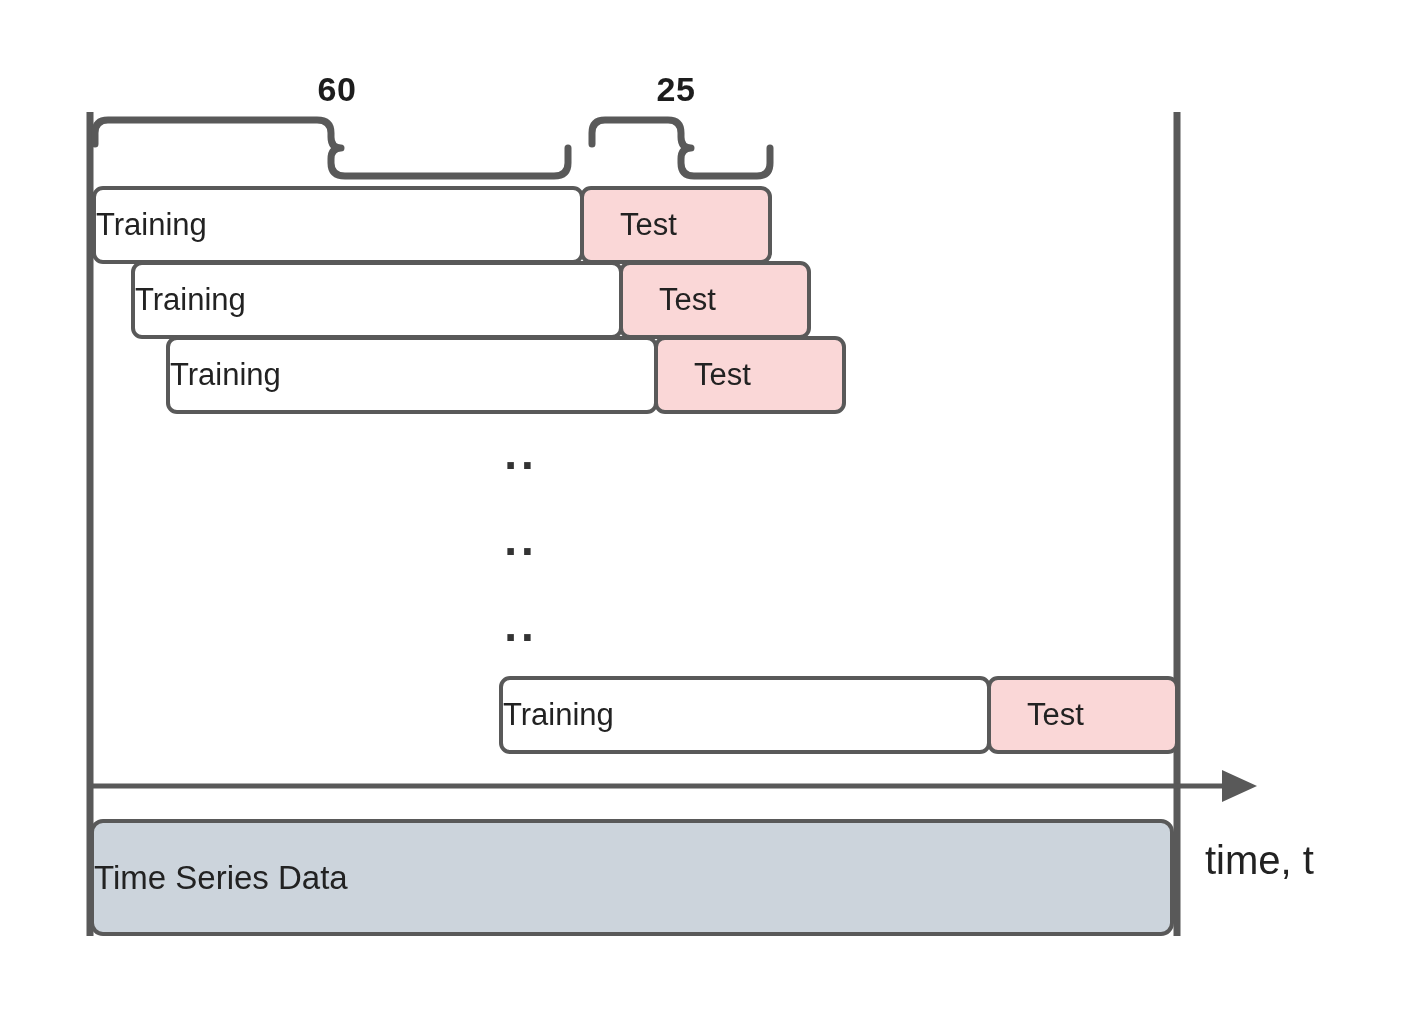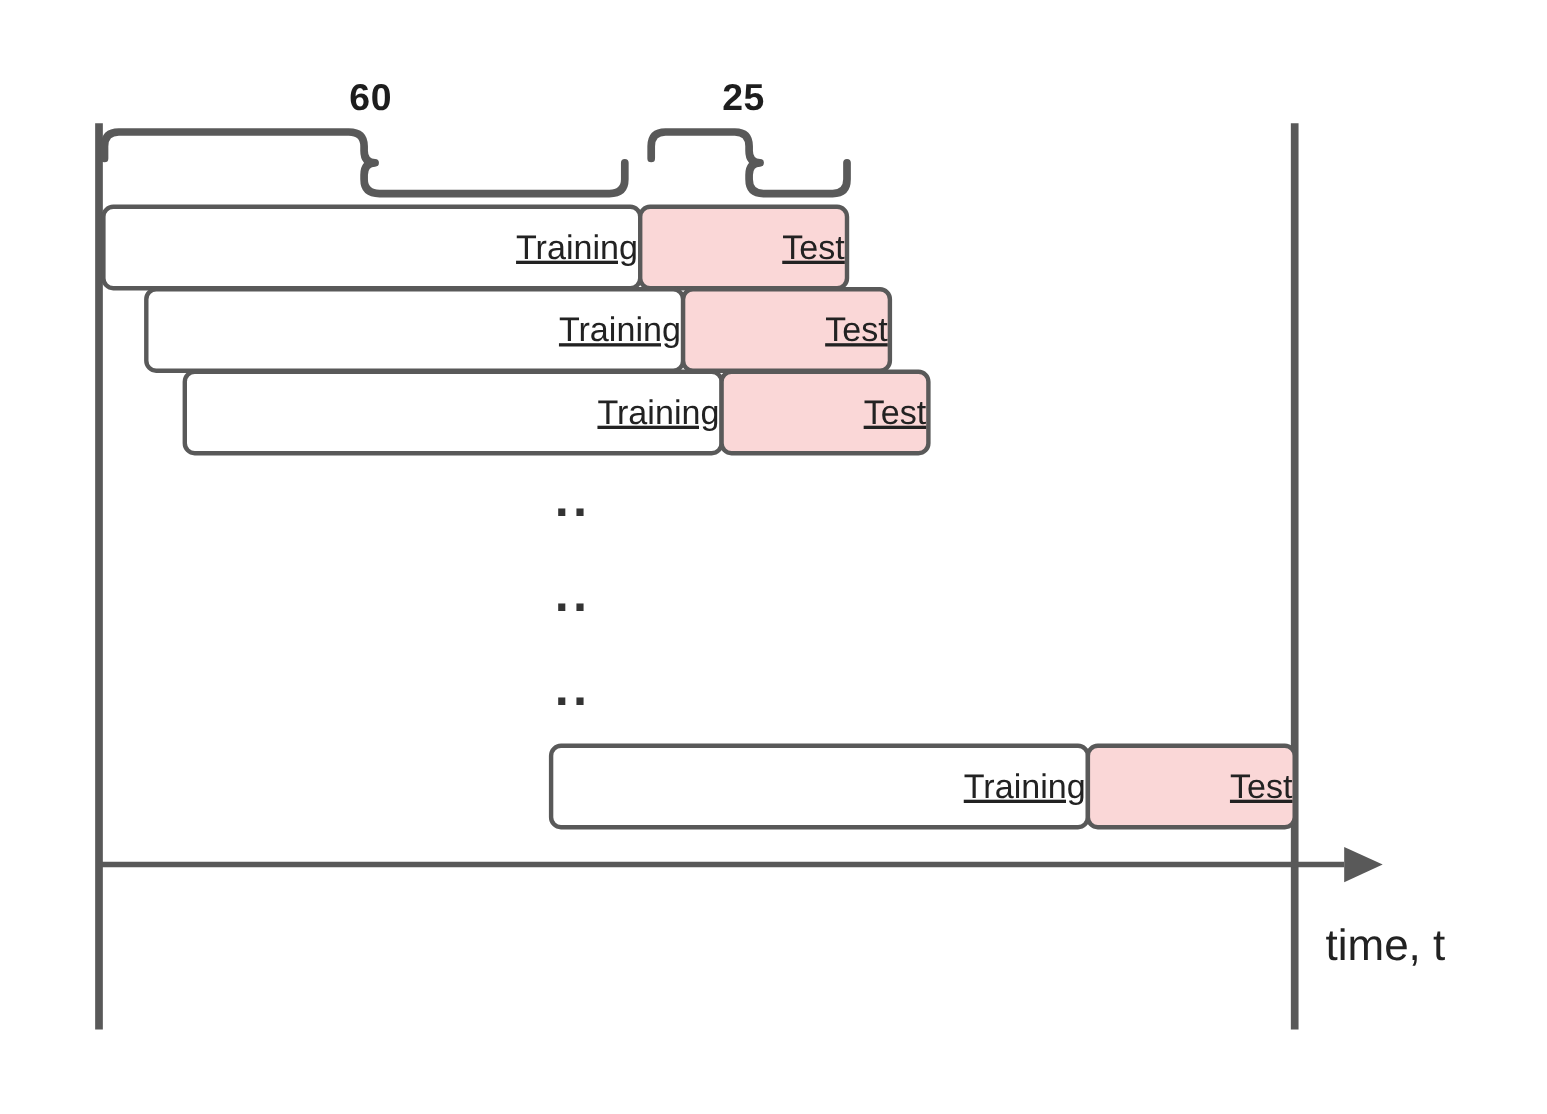--- a/index.html
+++ b/index.html
@@ -34,32 +34,32 @@
     white-space: nowrap;
     letter-spacing: 0.5px;
   }
   .bar {
     position: absolute;
     box-sizing: border-box;
     border: 4px solid #595959;
     border-radius: 11px;
     display: flex;
     align-items: center;
-    justify-content: flex-end;
+    justify-content: flex-start;
     font-size: 31px;
     color: #222222;
     background: #ffffff;
     white-space: nowrap;
-    text-decoration: underline;
   }
   .bar.training {
     background: #ffffff;
   }
   .bar.test {
     background: #fad7d7;
+    padding-left: 36px;
   }
   .bar.series {
     background: #ccd4dc;
     font-size: 33px;
     border-radius: 13px;
   }
   .dots {
     position: absolute;
     font-size: 46px;
     font-weight: bold;
@@ -127,16 +127,19 @@
   <div class="dots" style="left:521px; top:527px;">..</div>
   <div class="dots" style="left:521px; top:613px;">..</div>
 
   <div class="bar training" style="left:499px; top:676px; width:492px; height:78px;">
     <span>Training</span>
   </div>
   <div class="bar test" style="left:987px; top:676px; width:192px; height:78px;">
     <span>Test</span>
   </div>
 
+  <div class="bar series" style="left:90px; top:819px; width:1084px; height:117px;">
+    <span>Time Series Data</span>
+  </div>
 
   <div class="time-label" style="left:1205px; top:838px;">time, t</div>
 
 </div>
 
 </body></html>

